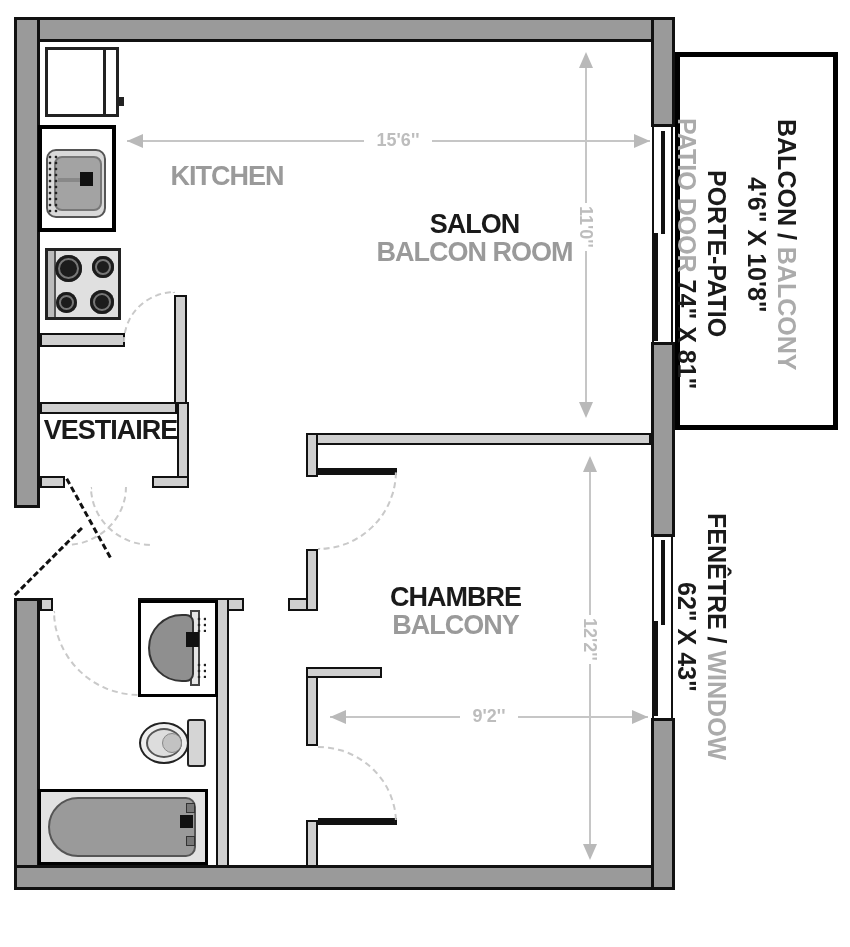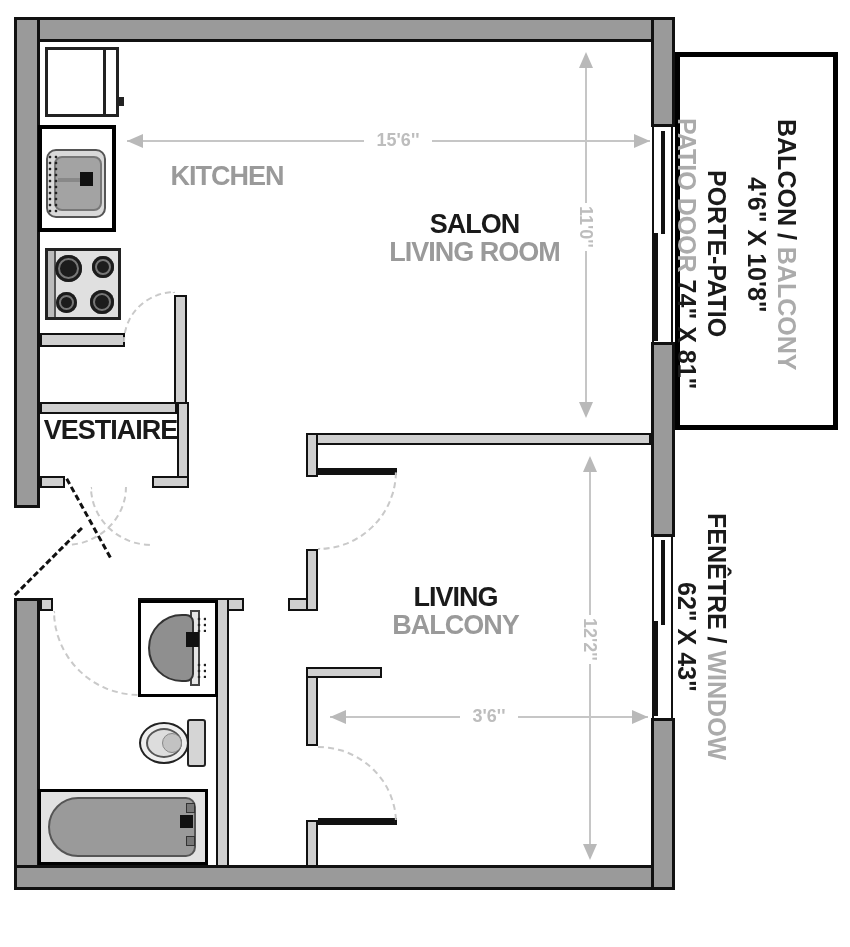--- a/index.html
+++ b/index.html
@@ -144,34 +144,34 @@
   <div class="dim dim-v" style="left:574px;top:203px">11'0''</div>
 
   <div class="dline" style="left:589px;top:458px;width:2px;height:400px"></div>
   <div class="arr arr-u" style="left:583px;top:456px"></div>
   <div class="arr arr-d" style="left:583px;top:844px"></div>
   <div class="dim dim-v" style="left:578px;top:615px">12'2''</div>
 
   <div class="dline" style="left:330px;top:716px;width:318px;height:2px"></div>
   <div class="arr arr-l" style="left:330px;top:710px"></div>
   <div class="arr arr-r" style="left:632px;top:710px"></div>
-  <div class="dim" style="left:460px;top:705px;width:52px">3'6''</div>
+  <div class="dim" style="left:460px;top:705px;width:52px">9'2''</div>
 
   <div class="room" style="left:137px;top:162px;width:180px">
     <div class="en">KITCHEN</div>
   </div>
   <div class="room" style="left:352px;top:210px;width:245px">
     <div>SALON</div>
-    <div class="en">LIVING ROOM</div>
+    <div class="en">BALCON ROOM</div>
   </div>
   <div class="room" style="left:28px;top:416px;width:165px">
     <div>VESTIAIRE</div>
   </div>
   <div class="room" style="left:372px;top:583px;width:167px">
-    <div>LIVING</div>
+    <div>CHAMBRE</div>
     <div class="en">BALCONY</div>
   </div>
 
   <div class="side" style="left:742px;top:95px;height:300px">
     <div>
       <span>BALCON / </span><span class="en">BALCONY</span>
     </div>
     <div>4'6" X 10'8"</div>
   </div>
 

